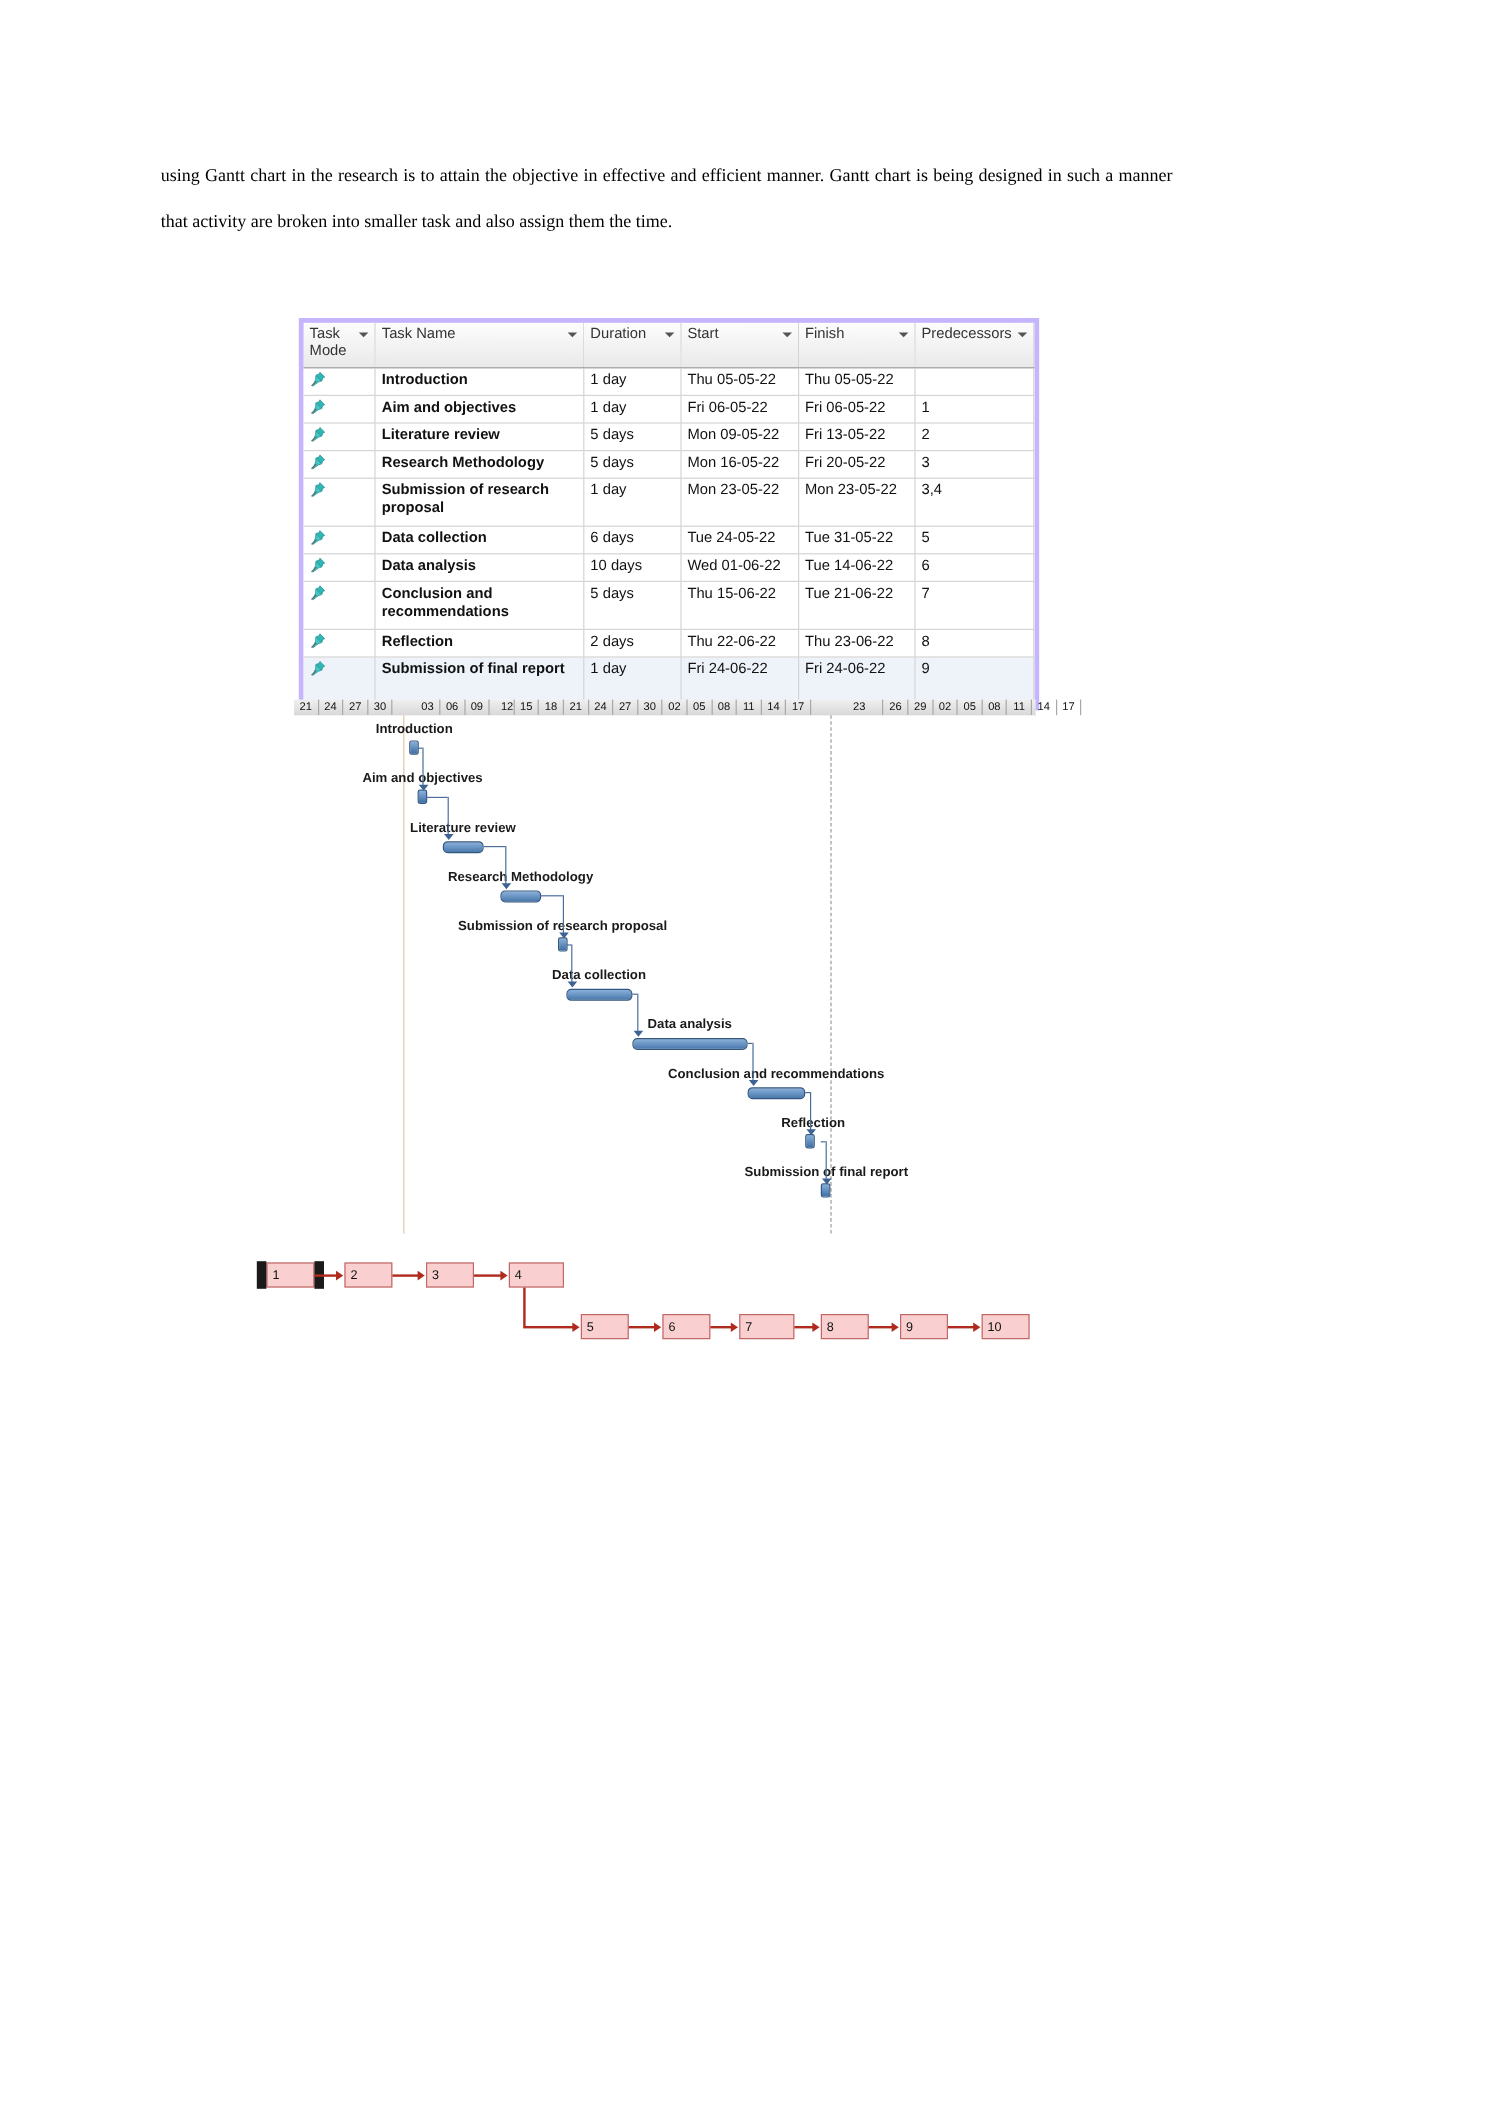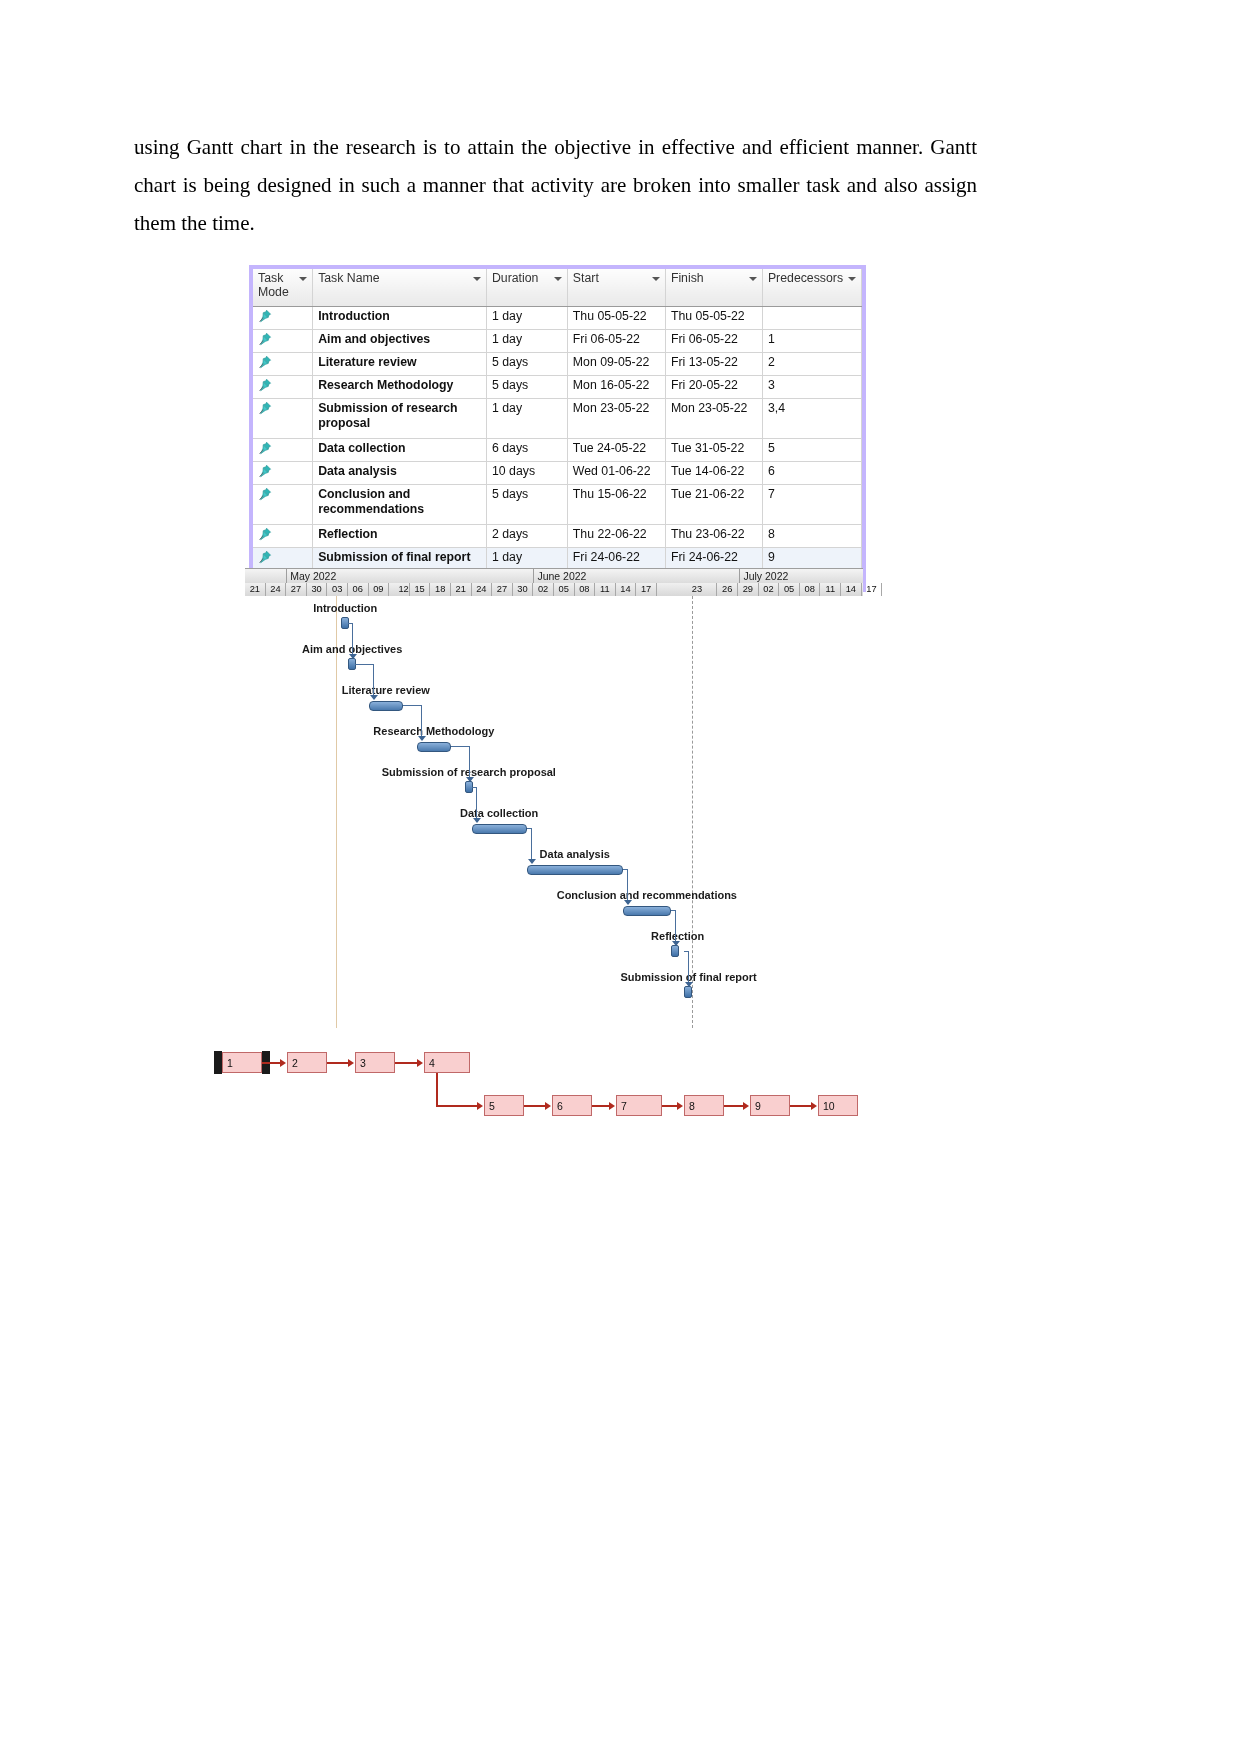--- a/index.html
+++ b/index.html
@@ -10,21 +10,21 @@
     position:relative;
     overflow:hidden;
   }
   .page{position:absolute;left:0;top:0;width:1241px;height:1754px;}
 
   
   .para{
     position:absolute;
     left:134px;top:128px;width:843px;
     font-family:"Liberation Serif", serif;
-    font-size:21px;
+    font-size:15px;
     line-height:38px;
     color:#000;
     text-align:justify;
     text-justify:inter-word;
   }
 
   
   .tbl-wrap{
     position:absolute;left:249px;top:265px;width:609px;
     border:4px solid #c4b5fd;
@@ -293,31 +293,26 @@
             <td>1 day</td>
             <td>Fri 24-06-22</td>
             <td>Fri 24-06-22</td>
             <td>9</td>
           </tr>
         </tbody>
     </table>
   </div>
 
   <div class="gantt">
-    <div class="g-hdr">
-      <div class="g-month" id="m0" style="left: 41.2px; width: 247.2px;">May 2022</div>
-      <div class="g-month" id="m1" style="left: 288.4px; width: 206px;">June 2022</div>
-      <div class="g-month" id="m2" style="left: 494.4px; width: 123.6px;">July 2022</div>
-    </div>
     <div class="g-days" id="gantt-days">
         <div class="g-day" style="width: 20.6px;">21</div>
         <div class="g-day" style="width: 20.6px;">24</div>
         <div class="g-day" style="width: 20.6px;">27</div>
         <div class="g-day" style="width: 20.6px;">30</div>
-        <div class="g-day" style="width: 20.6px;">03</div>
+        <div class="g-day" style="width: 20.6px; margin-left: 19px;">03</div>
         <div class="g-day" style="width: 20.6px;">06</div>
         <div class="g-day" style="width: 20.6px;">09</div>
         <div class="g-day" style="width: 20.6px; text-align: right;">12</div>
         <div class="g-day" style="width: 20.6px;">15</div>
         <div class="g-day" style="width: 20.6px;">18</div>
         <div class="g-day" style="width: 20.6px;">21</div>
         <div class="g-day" style="width: 20.6px;">24</div>
         <div class="g-day" style="width: 20.6px;">27</div>
         <div class="g-day" style="width: 20.6px;">30</div>
         <div class="g-day" style="width: 20.6px;">02</div>

